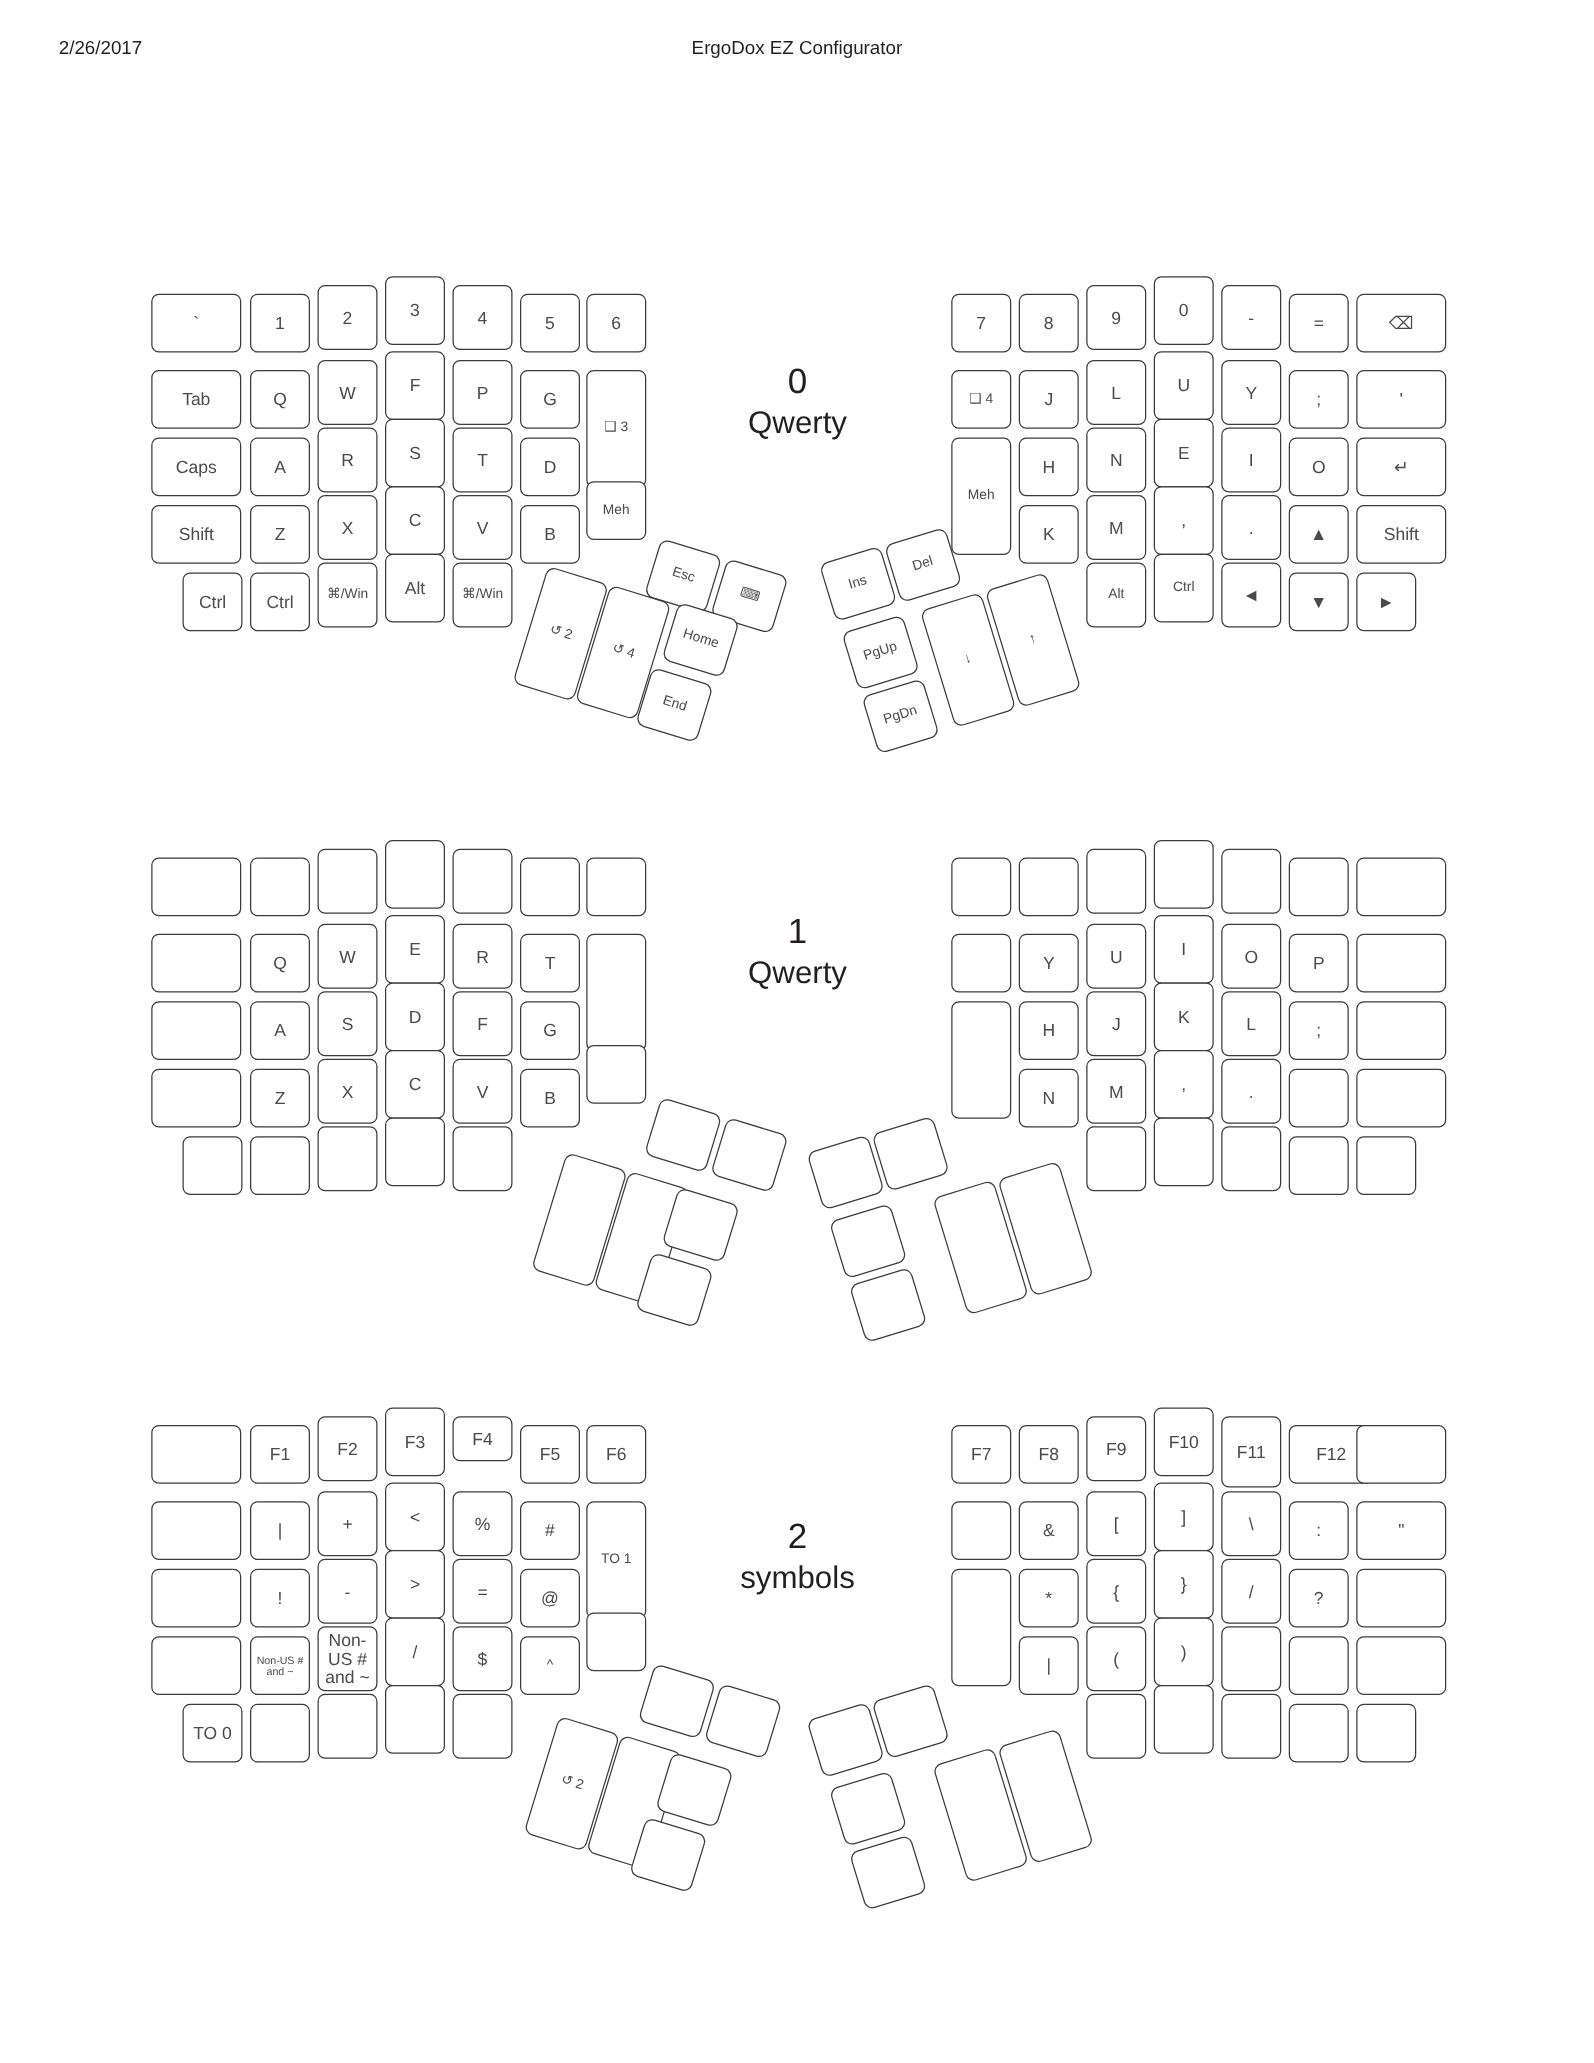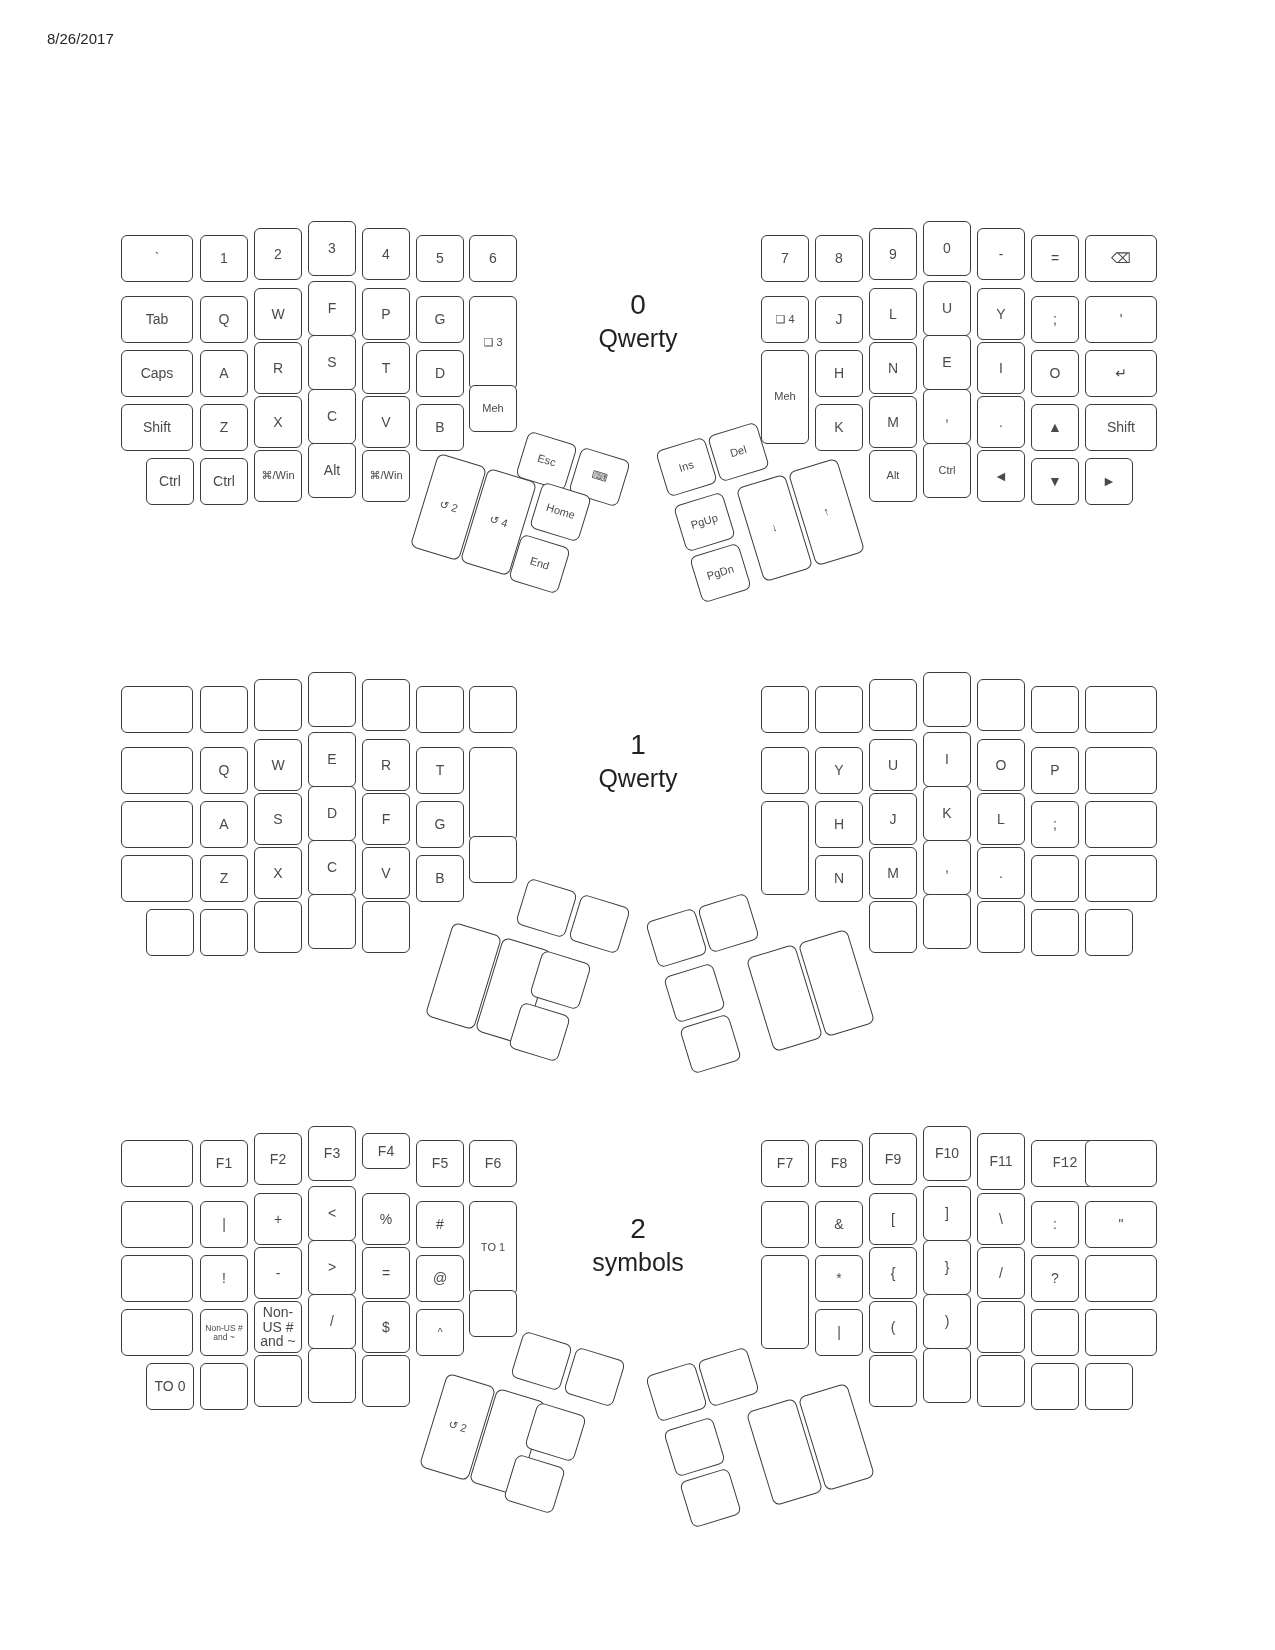--- a/index.html
+++ b/index.html
@@ -45,21 +45,22 @@
   .key.small{font-size:11px;}
   .key.tiny{font-size:8.5px;}
   .thumb{border-radius:7px;}
 </style>
 </head>
 <body>
 
 <div class="page">
 
   <div class="hdr">
-    <div class="date">8/26/2017</div>
+    <div class="date">2/26/2017</div>
+    <div class="title">ErgoDox EZ Configurator</div>
   </div>
 
 
   <div class="layer-label" style="left:518px;top:288px;">
     <div class="num">0</div>
     <div class="nm">Qwerty</div>
   </div>
 
   <div class="key" style="left:121px;top:235px;width:72px;height:47px;">`</div>
   <div class="key" style="left:200px;top:235px;width:48px;height:47px;">1</div>
@@ -289,21 +290,21 @@
   <div class="key thumb" style="left:516px;top:1337px;width:51px;height:48px;transform:rotate(17deg);"></div>
   <div class="key thumb" style="left:569px;top:1353px;width:51px;height:48px;transform:rotate(17deg);"></div>
   <div class="key thumb" style="left:530px;top:1408px;width:51px;height:48px;transform:rotate(17deg);"></div>
   <div class="key thumb" style="left:509px;top:1460px;width:51px;height:48px;transform:rotate(17deg);"></div>
 
   <div class="key" style="left:761px;top:1140px;width:48px;height:47px;">F7</div>
   <div class="key" style="left:815px;top:1140px;width:48px;height:47px;">F8</div>
   <div class="key" style="left:869px;top:1133px;width:48px;height:52px;">F9</div>
   <div class="key" style="left:923px;top:1126px;width:48px;height:55px;">F10</div>
   <div class="key" style="left:977px;top:1133px;width:48px;height:57px;">F11</div>
-  <div class="key" style="left:1031px;top:1140px;width:68px;height:47px;font-family:Liberation Mono, monospace;">F12</div>
+  <div class="key" style="left:1031px;top:1140px;width:68px;height:47px;">F12</div>
   <div class="key" style="left:1085px;top:1140px;width:72px;height:47px;"></div>
 
   <div class="key" style="left:761px;top:1201px;width:48px;height:47px;"></div>
   <div class="key" style="left:815px;top:1201px;width:48px;height:47px;">&amp;</div>
   <div class="key" style="left:869px;top:1193px;width:48px;height:52px;">[</div>
   <div class="key" style="left:923px;top:1186px;width:48px;height:55px;">]</div>
   <div class="key" style="left:977px;top:1193px;width:48px;height:52px;">\</div>
   <div class="key" style="left:1031px;top:1201px;width:48px;height:47px;">:</div>
   <div class="key" style="left:1085px;top:1201px;width:72px;height:47px;">"</div>
 

